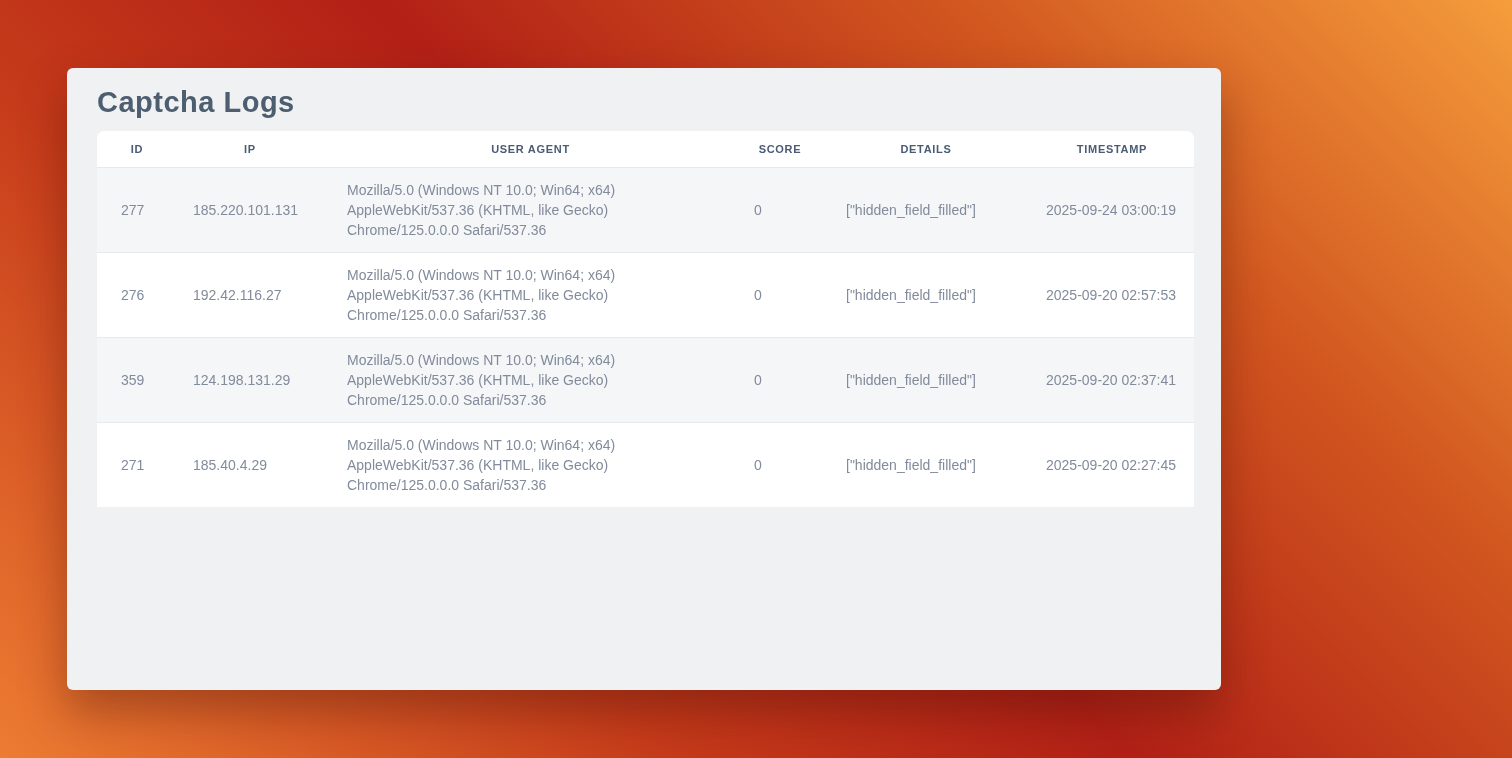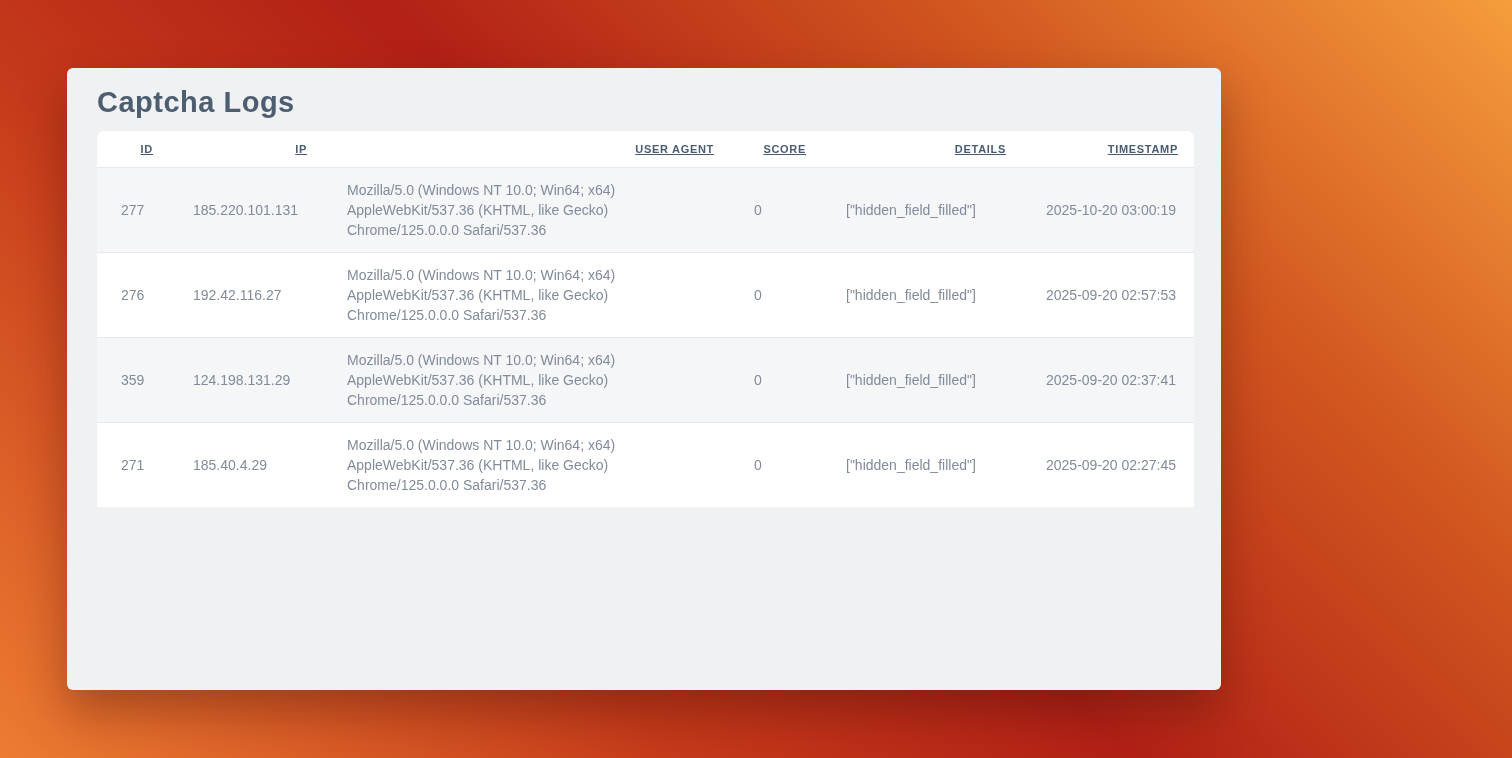--- a/index.html
+++ b/index.html
@@ -35,29 +35,28 @@
     background: #ffffff;
   }
   table {
     width: 100%;
     border-collapse: separate;
     border-spacing: 0;
     table-layout: fixed;
   }
   thead th {
     background: #ffffff;
-    text-align: right;
+    text-align: center;
     font-size: 11px;
     font-weight: 700;
     letter-spacing: 0.7px;
     color: #4a5b74;
     padding: 12px 16px 12px 24px;
     text-transform: uppercase;
     white-space: nowrap;
-    text-decoration: underline;
   }
   th.col-id { width: 72px; }
   th.col-ip { width: 154px; }
   th.col-user_agent { width: auto; }
   th.col-score { width: 92px; }
   th.col-details { width: 200px; }
   th.col-timestamp { width: 172px; }
   tbody td {
     border-top: 1px solid #e7e9ec;
     font-size: 14px;
@@ -89,21 +88,21 @@
             <th class="col-timestamp">TIMESTAMP</th>
           </tr>
       </thead>
       <tbody id="table-body">
           <tr>
             <td class="cell-id">277</td>
             <td class="cell-ip">185.220.101.131</td>
             <td class="cell-user_agent">Mozilla/5.0 (Windows NT 10.0; Win64; x64) AppleWebKit/537.36 (KHTML, like Gecko) Chrome/125.0.0.0 Safari/537.36</td>
             <td class="cell-score">0</td>
             <td class="cell-details">["hidden_field_filled"]</td>
-            <td class="cell-timestamp">2025-10-20 03:00:19</td>
+            <td class="cell-timestamp">2025-09-24 03:00:19</td>
           </tr>
           <tr>
             <td class="cell-id">276</td>
             <td class="cell-ip">192.42.116.27</td>
             <td class="cell-user_agent">Mozilla/5.0 (Windows NT 10.0; Win64; x64) AppleWebKit/537.36 (KHTML, like Gecko) Chrome/125.0.0.0 Safari/537.36</td>
             <td class="cell-score">0</td>
             <td class="cell-details">["hidden_field_filled"]</td>
             <td class="cell-timestamp">2025-09-20 02:57:53</td>
           </tr>
           <tr>

